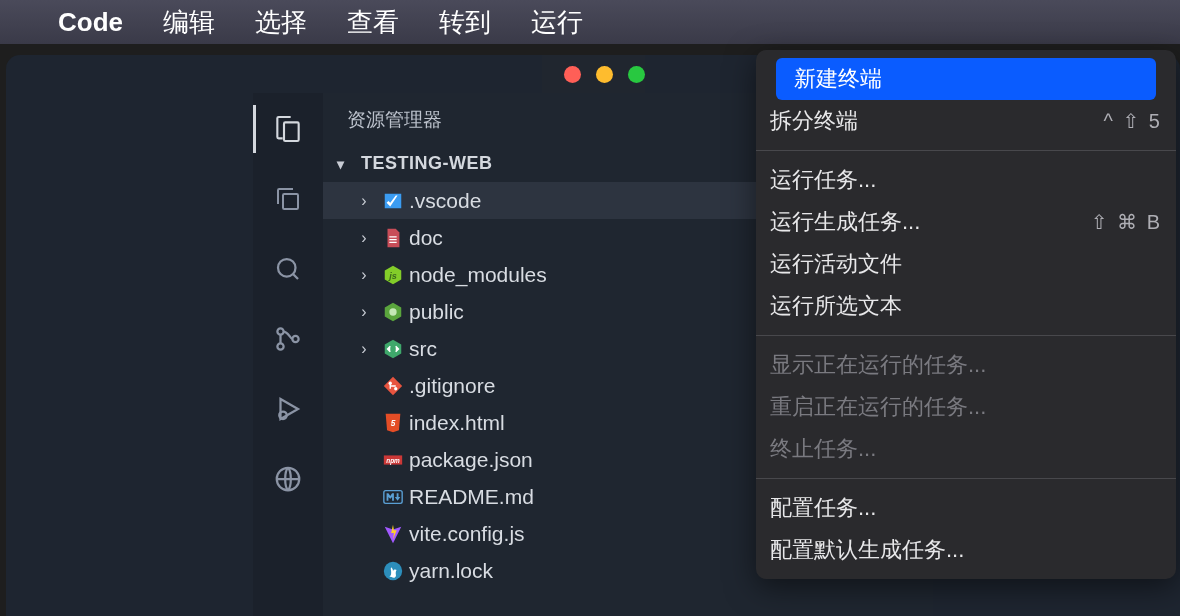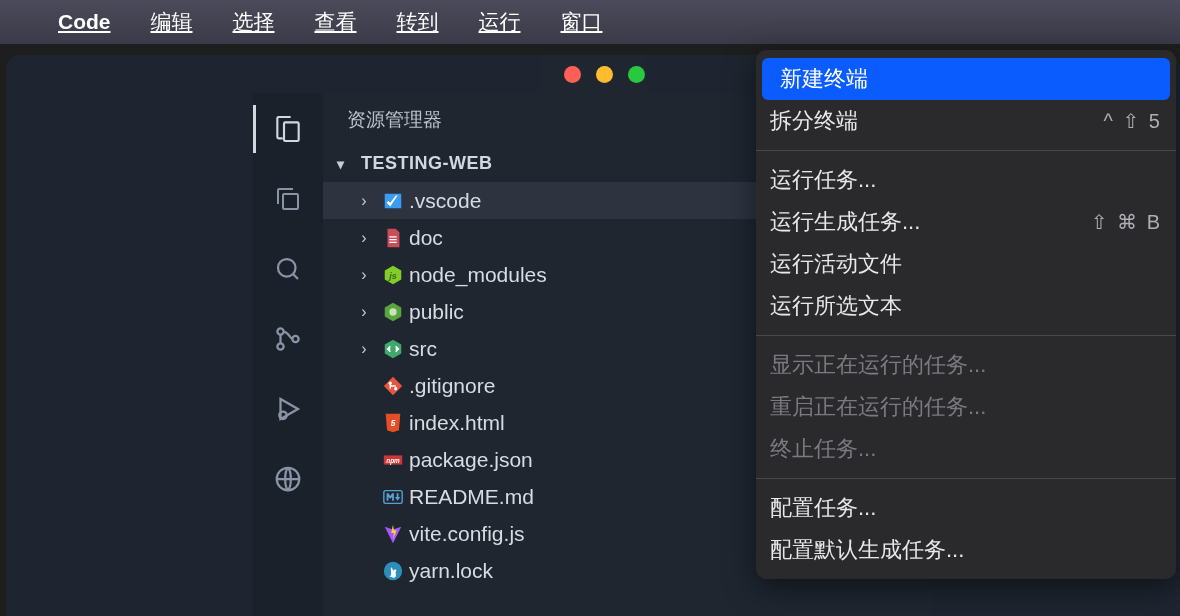--- a/index.html
+++ b/index.html
@@ -9,24 +9,23 @@
   height: 44px;
   background: linear-gradient(to bottom, #4a4a5a, #3a3a48);
   display: flex;
   align-items: center;
   padding-left: 18px;
   gap: 0;
 }
 .apple-icon { color: #fff; font-size: 24px; margin-right: 20px; }
 .menu-item {
   color: #fff;
-  font-size: 21px;
+  font-size: 26px;
   padding: 6px 20px;
   cursor: default;
-  text-decoration: underline;
 }
 .menu-item.app { font-weight: 700; }
 .menu-item.active { background: #666670; border-radius: 6px 6px 0 0; }
 
 .window {
   position: absolute;
   top: 55px;
   left: 6px;
   right: 0;
   bottom: 0;
@@ -137,37 +136,36 @@
 }
 .dd-item {
   height: 42px;
   display: flex;
   align-items: center;
   justify-content: space-between;
   padding: 0 14px;
   color: #e8e8ea;
   font-size: 22px;
 }
-.dd-item.hl { background: #0a5cff; color: #fff; margin: 0 6px; border-radius: 6px; padding: 11px 18px; }
+.dd-item.hl { background: #0a5cff; color: #fff; margin: 0 20px; border-radius: 6px; padding: 11px 18px; }
 .dd-item.disabled { color: #7a7a80; }
 .dd-sep { height: 1px; background: #48484c; margin: 8px 0; }
 .dd-short { color: #aeaeb4; font-size: 20px; letter-spacing: 2px; }
 </style>
 </head>
 <body>
 
 <div class="menubar">
   <span class="apple-icon"></span>
   <span class="menu-item app">Code</span>
   <span class="menu-item">编辑</span>
   <span class="menu-item">选择</span>
   <span class="menu-item">查看</span>
   <span class="menu-item">转到</span>
   <span class="menu-item">运行</span>
-  <span class="menu-item">窗口</span>
 </div>
 
 <div class="dropdown" id="dd">
     <div class="dd-item hl">
       <span>新建终端</span>
     </div>
     <div class="dd-item">
       <span>拆分终端</span>
       <span class="dd-short">^ ⇧ 5</span>
     </div>

